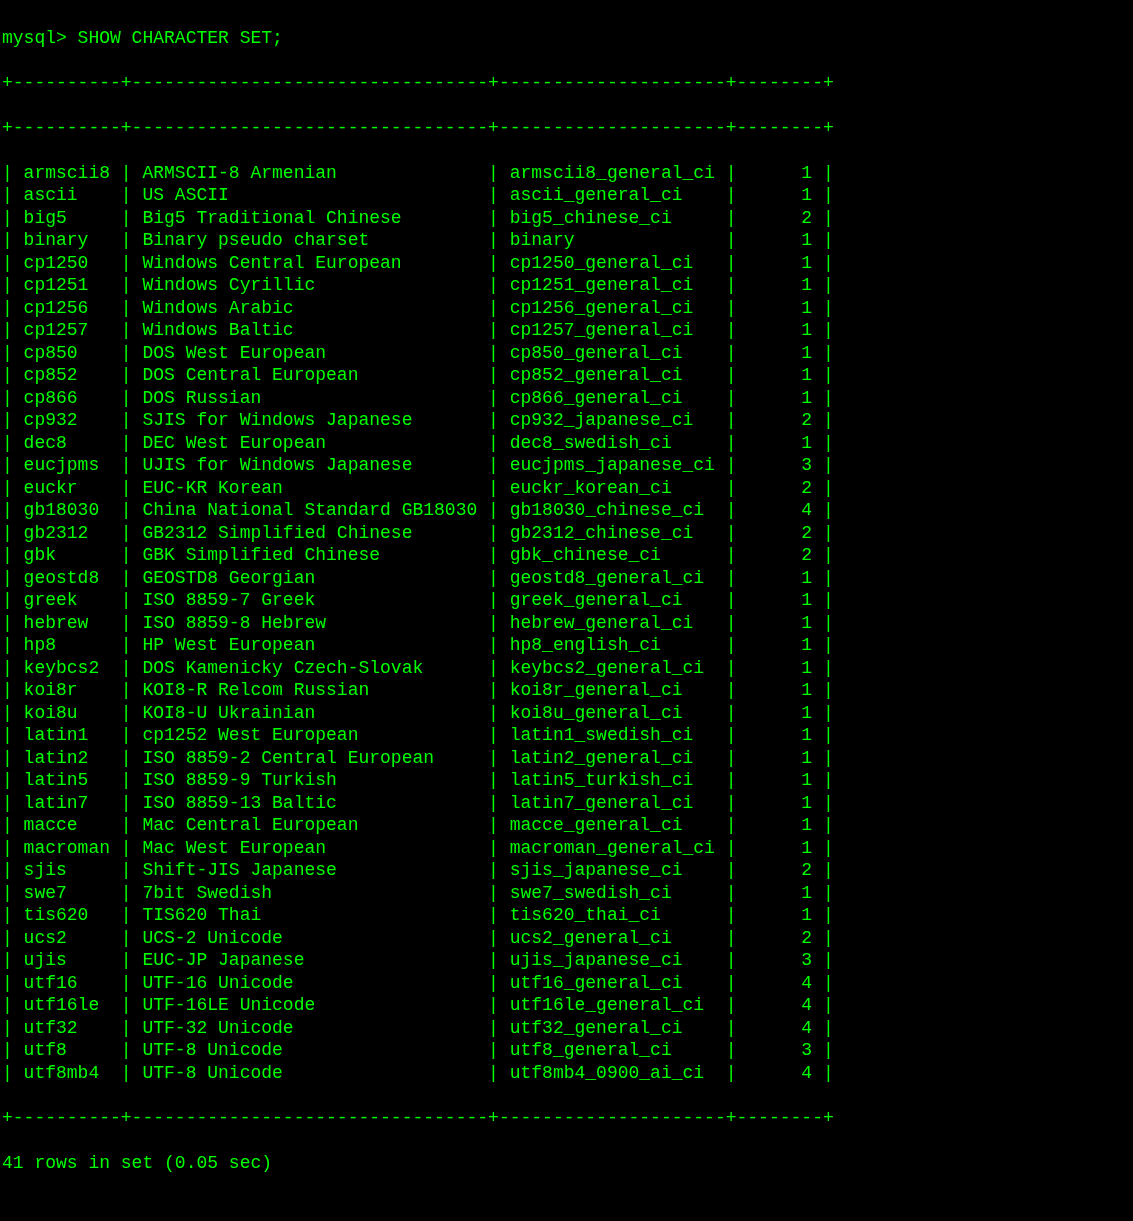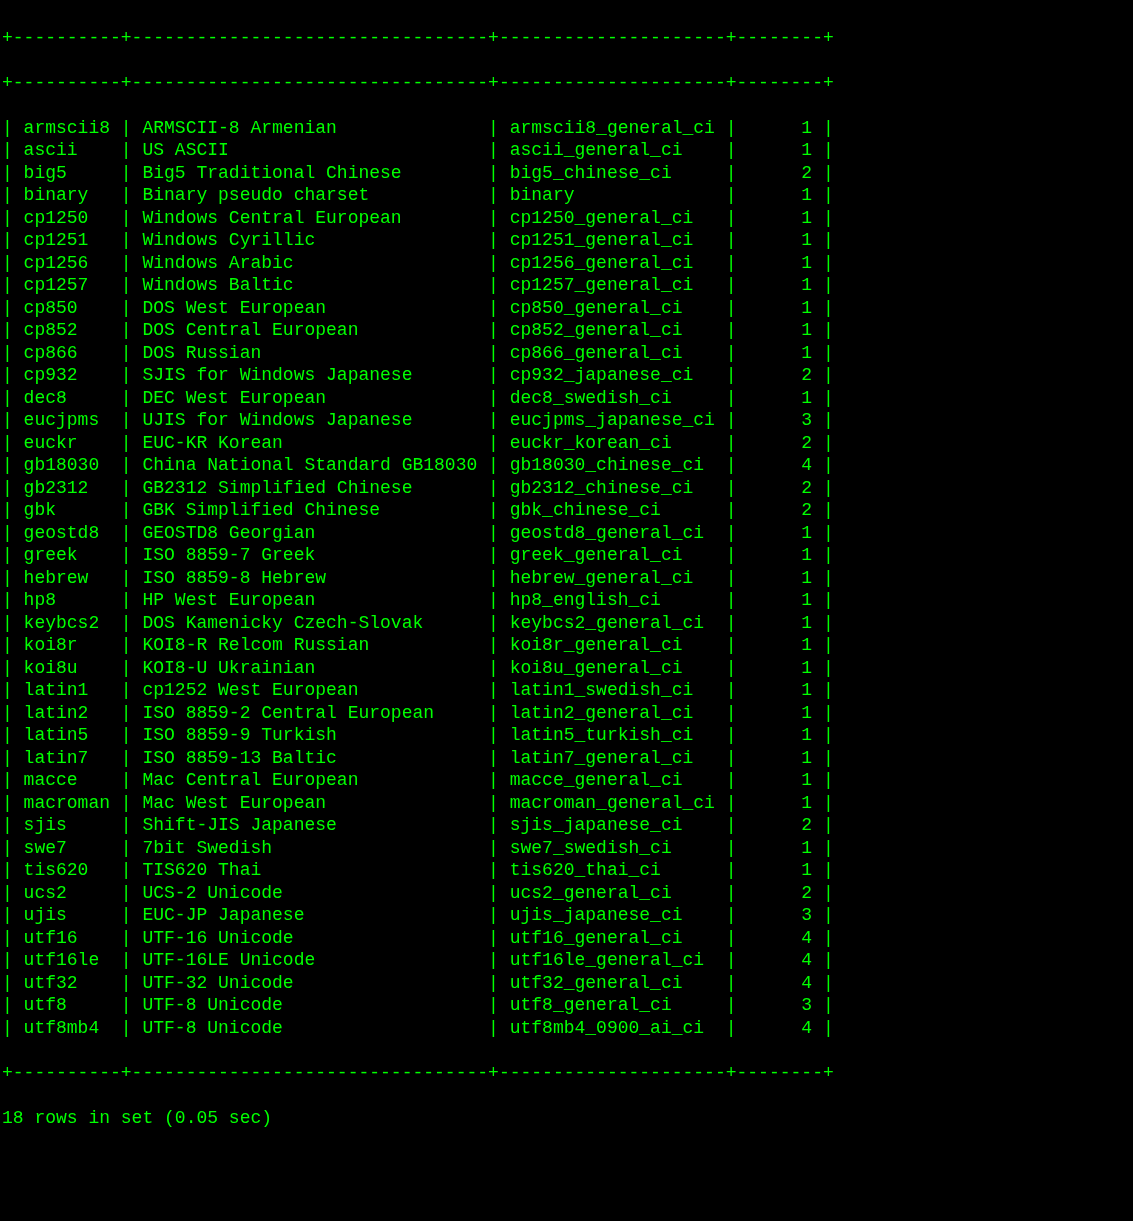--- a/index.html
+++ b/index.html
@@ -14,20 +14,21 @@
   }
   .terminal {
     padding: 4px 0 0 2px;
     white-space: pre;
   }
 </style>
 </head>
 <body>
 
 <div class="terminal">
+<div>mysql&gt; SHOW CHARACTER SET;</div>
 <div>+----------+---------------------------------+---------------------+--------+</div>
 <div>+----------+---------------------------------+---------------------+--------+</div>
 <div id="rows"><div>| armscii8 | ARMSCII-8 Armenian              | armscii8_general_ci |      1 |</div><div>| ascii    | US ASCII                        | ascii_general_ci    |      1 |</div><div>| big5     | Big5 Traditional Chinese        | big5_chinese_ci     |      2 |</div><div>| binary   | Binary pseudo charset           | binary              |      1 |</div><div>| cp1250   | Windows Central European        | cp1250_general_ci   |      1 |</div><div>| cp1251   | Windows Cyrillic                | cp1251_general_ci   |      1 |</div><div>| cp1256   | Windows Arabic                  | cp1256_general_ci   |      1 |</div><div>| cp1257   | Windows Baltic                  | cp1257_general_ci   |      1 |</div><div>| cp850    | DOS West European               | cp850_general_ci    |      1 |</div><div>| cp852    | DOS Central European            | cp852_general_ci    |      1 |</div><div>| cp866    | DOS Russian                     | cp866_general_ci    |      1 |</div><div>| cp932    | SJIS for Windows Japanese       | cp932_japanese_ci   |      2 |</div><div>| dec8     | DEC West European               | dec8_swedish_ci     |      1 |</div><div>| eucjpms  | UJIS for Windows Japanese       | eucjpms_japanese_ci |      3 |</div><div>| euckr    | EUC-KR Korean                   | euckr_korean_ci     |      2 |</div><div>| gb18030  | China National Standard GB18030 | gb18030_chinese_ci  |      4 |</div><div>| gb2312   | GB2312 Simplified Chinese       | gb2312_chinese_ci   |      2 |</div><div>| gbk      | GBK Simplified Chinese          | gbk_chinese_ci      |      2 |</div><div>| geostd8  | GEOSTD8 Georgian                | geostd8_general_ci  |      1 |</div><div>| greek    | ISO 8859-7 Greek                | greek_general_ci    |      1 |</div><div>| hebrew   | ISO 8859-8 Hebrew               | hebrew_general_ci   |      1 |</div><div>| hp8      | HP West European                | hp8_english_ci      |      1 |</div><div>| keybcs2  | DOS Kamenicky Czech-Slovak      | keybcs2_general_ci  |      1 |</div><div>| koi8r    | KOI8-R Relcom Russian           | koi8r_general_ci    |      1 |</div><div>| koi8u    | KOI8-U Ukrainian                | koi8u_general_ci    |      1 |</div><div>| latin1   | cp1252 West European            | latin1_swedish_ci   |      1 |</div><div>| latin2   | ISO 8859-2 Central European     | latin2_general_ci   |      1 |</div><div>| latin5   | ISO 8859-9 Turkish              | latin5_turkish_ci   |      1 |</div><div>| latin7   | ISO 8859-13 Baltic              | latin7_general_ci   |      1 |</div><div>| macce    | Mac Central European            | macce_general_ci    |      1 |</div><div>| macroman | Mac West European               | macroman_general_ci |      1 |</div><div>| sjis     | Shift-JIS Japanese              | sjis_japanese_ci    |      2 |</div><div>| swe7     | 7bit Swedish                    | swe7_swedish_ci     |      1 |</div><div>| tis620   | TIS620 Thai                     | tis620_thai_ci      |      1 |</div><div>| ucs2     | UCS-2 Unicode                   | ucs2_general_ci     |      2 |</div><div>| ujis     | EUC-JP Japanese                 | ujis_japanese_ci    |      3 |</div><div>| utf16    | UTF-16 Unicode                  | utf16_general_ci    |      4 |</div><div>| utf16le  | UTF-16LE Unicode                | utf16le_general_ci  |      4 |</div><div>| utf32    | UTF-32 Unicode                  | utf32_general_ci    |      4 |</div><div>| utf8     | UTF-8 Unicode                   | utf8_general_ci     |      3 |</div><div>| utf8mb4  | UTF-8 Unicode                   | utf8mb4_0900_ai_ci  |      4 |</div></div>
 <div>+----------+---------------------------------+---------------------+--------+</div>
-<div>18 rows in set (0.05 sec)</div>
+<div>41 rows in set (0.05 sec)</div>
 
 
 </div>
 
 </body></html>

